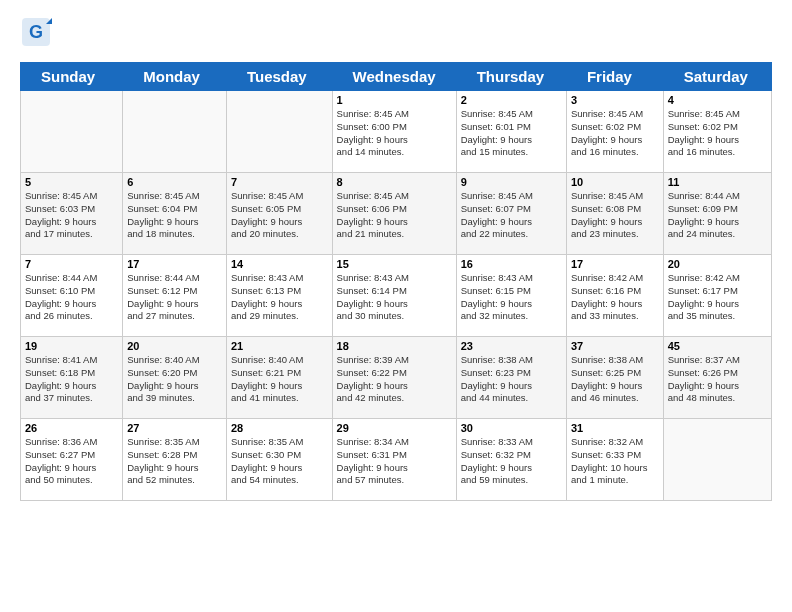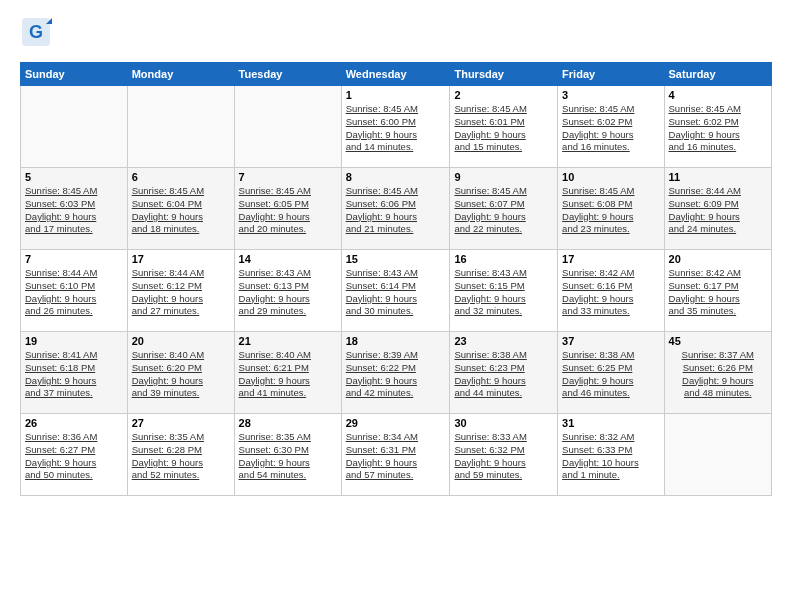--- a/index.html
+++ b/index.html
@@ -37,23 +37,23 @@
       color: #555;
     }
     .calendar {
       width: 100%;
       border-collapse: collapse;
       font-size: 10px;
     }
     .calendar thead th {
       background: #1a6bbf;
       color: #fff;
-      padding: 5px 4px;
+      padding: 5px 20px;
       text-align: left;
-      font-size: 11px;
+      font-size: 15px;
       font-weight: bold;
       border: 1px solid #1a6bbf;
     }
     .calendar tbody td {
       border: 1px solid #ccc;
       vertical-align: top;
       padding: 3px 4px;
       width: 113px;
       height: 82px;
     }
@@ -66,21 +66,20 @@
     .day-num {
       font-weight: bold;
       font-size: 11px;
       display: block;
       margin-bottom: 2px;
     }
     .day-info {
       color: #333;
       font-size: 9.5px;
       line-height: 1.35;
-      text-decoration: underline;
     }
     .empty-cell {
       background: #f9f9f9 !important;
     }
   </style>
 </head>
 <body>
 
 <div class="page">
   <div class="header">
@@ -289,21 +288,21 @@
           </td>
           <td>
             <span class="day-num">37</span>
             <div class="day-info" style="white-space: pre-line;">Sunrise: 8:38 AM
 Sunset: 6:25 PM
 Daylight: 9 hours
 and 46 minutes.</div>
           </td>
           <td>
             <span class="day-num">45</span>
-            <div class="day-info" style="white-space: pre-line; text-align: center;">Sunrise: 8:37 AM
+            <div class="day-info" style="white-space: pre-line;">Sunrise: 8:37 AM
 Sunset: 6:26 PM
 Daylight: 9 hours
 and 48 minutes.</div>
           </td>
         </tr>
         <tr>
           <td>
             <span class="day-num">26</span>
             <div class="day-info" style="white-space: pre-line;">Sunrise: 8:36 AM
 Sunset: 6:27 PM

